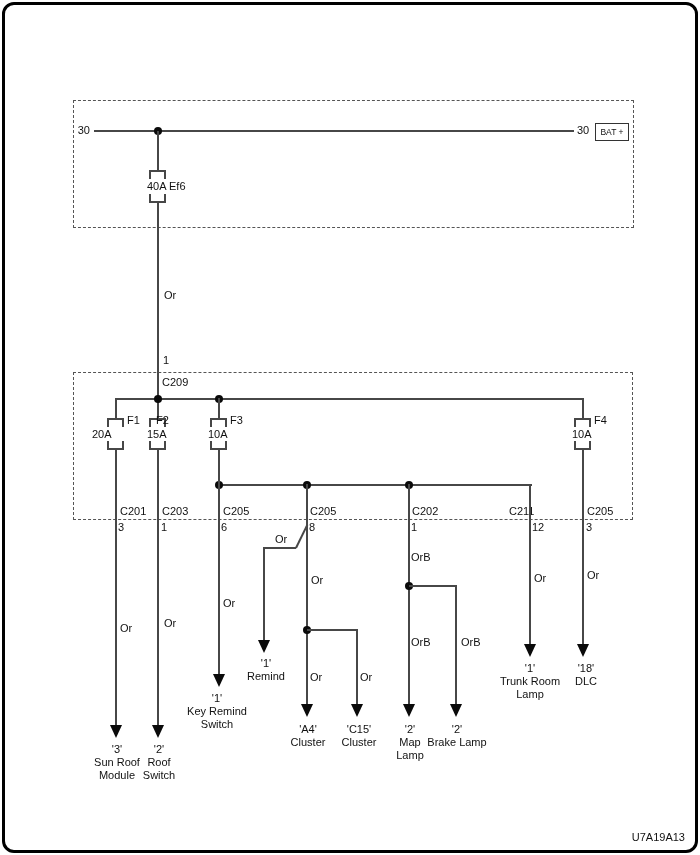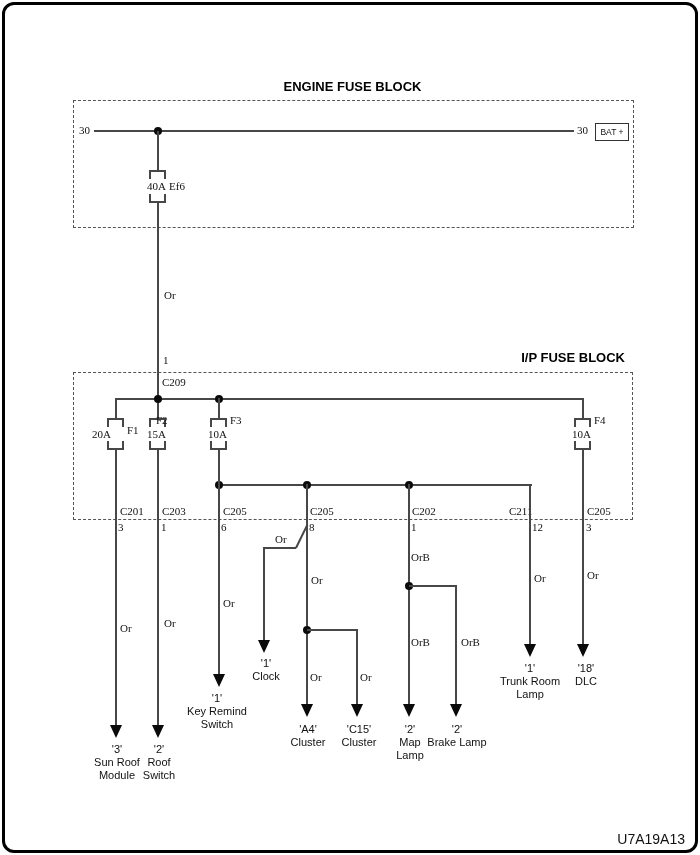--- a/index.html
+++ b/index.html
@@ -7,36 +7,35 @@
     position:relative;width:700px;height:855px;background:#ffffff;
     font-family:"Liberation Sans", sans-serif;color:#111;overflow:hidden;
   }
   #frame{position:absolute;left:2px;top:2px;right:2px;bottom:2px;border:3px solid #000;border-radius:12px;}
   .dashed-box{position:absolute;border:1.5px dashed #555;}
   .vw{position:absolute;width:2px;background:#474747;}
   .hw{position:absolute;height:2px;background:#474747;}
   .diag{position:absolute;height:2px;background:#474747;transform-origin:0 50%;}
   .dot{position:absolute;width:8px;height:8px;border-radius:50%;background:#0a0a0a;}
   .arrow{position:absolute;width:0;height:0;border-left:6px solid transparent;border-right:6px solid transparent;border-top:13px solid #0a0a0a;}
-  .lbl{position:absolute;font-size:11px;line-height:12px;white-space:nowrap;color:#111;font-family:Liberation Serif, serif;}
+  .lbl{position:absolute;font-size:11px;line-height:12px;white-space:nowrap;color:#111;}
   .title{position:absolute;font-size:13px;font-weight:bold;white-space:nowrap;color:#000;}
   .comp-label{position:absolute;transform:translateX(-50%);text-align:center;font-size:11px;line-height:13px;white-space:nowrap;color:#111;}
   .fuse-top{position:absolute;width:17px;height:9px;box-sizing:border-box;border:2px solid #474747;border-bottom:none;}
   .fuse-bot{position:absolute;width:17px;height:9px;box-sizing:border-box;border:2px solid #474747;border-top:none;}
   .bat-box{position:absolute;left:595px;top:123px;width:32px;height:16px;border:1.5px solid #333;
     display:flex;align-items:center;justify-content:center;font-size:8.5px;color:#111;}
-  .code{position:absolute;left:560px;top:831px;width:125px;text-align:right;font-size:14px;color:#111;}
+  .code{position:absolute;left:560px;top:831px;width:125px;text-align:right;font-size:11px;color:#111;}
 </style>
 </head>
 <body>
 
 <div id="page">
   <div id="frame"></div>
 
-  <div class="title" style="left:73px;top:79px;width:559px;text-align:center;">ENGINE FUSE BLOCK</div>
   <div class="dashed-box" style="left:73px;top:100px;width:559px;height:126px;"></div>
 
   <div class="lbl" style="left:68px;top:124px;width:22px;text-align:right;">30</div>
   <div class="hw" style="left:94px;top:130px;width:480px;"></div>
   <div class="lbl" style="left:577px;top:124px;">30</div>
   <div class="bat-box">
     <span>BAT +</span>
   </div>
   <div class="dot" style="left:154px;top:127px;"></div>
 
@@ -44,31 +43,30 @@
   <div class="fuse-top" style="left:149px;top:170px;"></div>
   <div class="fuse-bot" style="left:149px;top:194px;"></div>
   <div class="lbl" style="left:169px;top:167px;margin-top:13px;">Ef6</div>
   <div class="lbl" style="left:147px;top:180px;">40A</div>
 
   <div class="vw" style="left:157px;top:202px;height:217px;"></div>
   <div class="lbl" style="left:164px;top:289px;">Or</div>
   <div class="lbl" style="left:163px;top:354px;">1</div>
   <div class="lbl" style="left:162px;top:376px;">C209</div>
 
-  <div class="title" style="left:73px;top:350px;width:552px;text-align:right;">I/P FUSE BLOCK</div>
   <div class="dashed-box" style="left:73px;top:372px;width:558px;height:146px;"></div>
 
   <div class="hw" style="left:115px;top:398px;width:469px;"></div>
   <div class="dot" style="left:154px;top:395px;"></div>
   <div class="dot" style="left:215px;top:395px;"></div>
 
   <div class="vw" style="left:115px;top:398px;height:21px;"></div>
   <div class="fuse-top" style="left:107px;top:418px;"></div>
   <div class="fuse-bot" style="left:107px;top:441px;"></div>
-  <div class="lbl" style="left:127px;top:424px;">F1</div>
+  <div class="lbl" style="left:127px;top:414px;">F1</div>
   <div class="lbl" style="left:92px;top:428px;">20A</div>
 
   <div class="fuse-top" style="left:149px;top:418px;"></div>
   <div class="fuse-bot" style="left:149px;top:441px;"></div>
   <div class="lbl" style="left:156px;top:414px;">F2</div>
   <div class="lbl" style="left:147px;top:428px;">15A</div>
 
   <div class="vw" style="left:218px;top:398px;height:21px;"></div>
   <div class="fuse-top" style="left:210px;top:418px;"></div>
   <div class="fuse-bot" style="left:210px;top:441px;"></div>
@@ -128,21 +126,21 @@
     <div>Switch</div>
   </div>
 
   <div class="diag" style="left:296px;top:547px;width:26px;transform:rotate(-64deg);"></div>
   <div class="hw" style="left:264px;top:547px;width:32px;"></div>
   <div class="lbl" style="left:275px;top:533px;">Or</div>
   <div class="vw" style="left:263px;top:547px;height:93px;"></div>
   <div class="arrow" style="left:258px;top:640px;"></div>
   <div class="comp-label" style="left:266px;top:657px;">
     <div>'1'</div>
-    <div>Clock</div>
+    <div>Remind</div>
   </div>
 
   <div class="vw" style="left:306px;top:484px;height:220px;"></div>
   <div class="lbl" style="left:311px;top:574px;">Or</div>
   <div class="dot" style="left:303px;top:626px;"></div>
   <div class="hw" style="left:307px;top:629px;width:51px;"></div>
   <div class="vw" style="left:356px;top:629px;height:75px;"></div>
   <div class="lbl" style="left:310px;top:671px;">Or</div>
   <div class="lbl" style="left:360px;top:671px;">Or</div>
   <div class="arrow" style="left:301px;top:704px;"></div>

